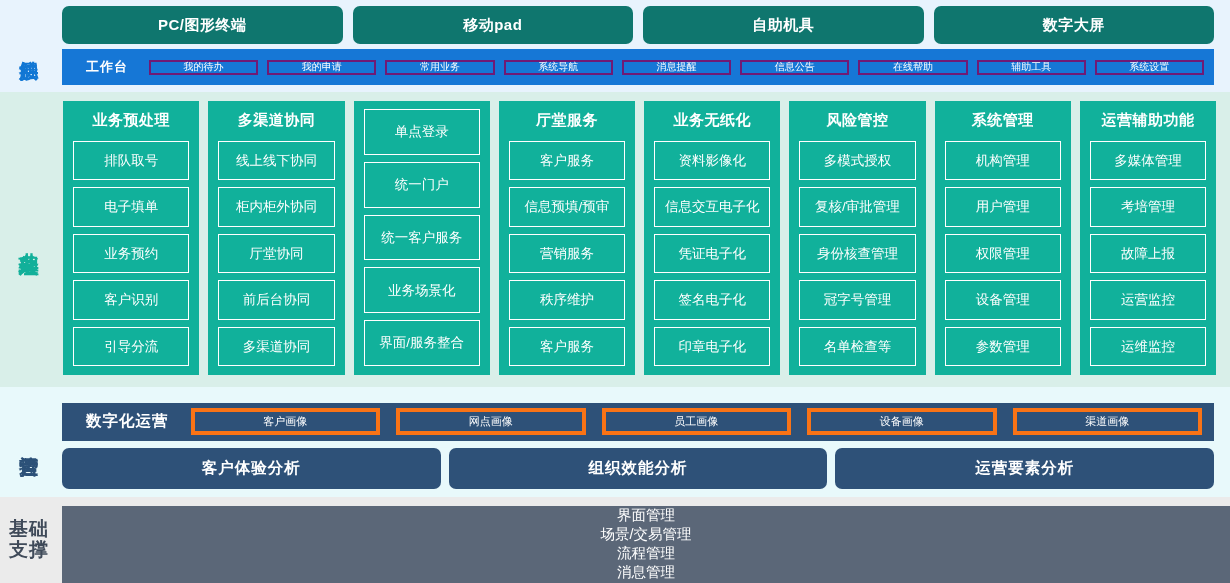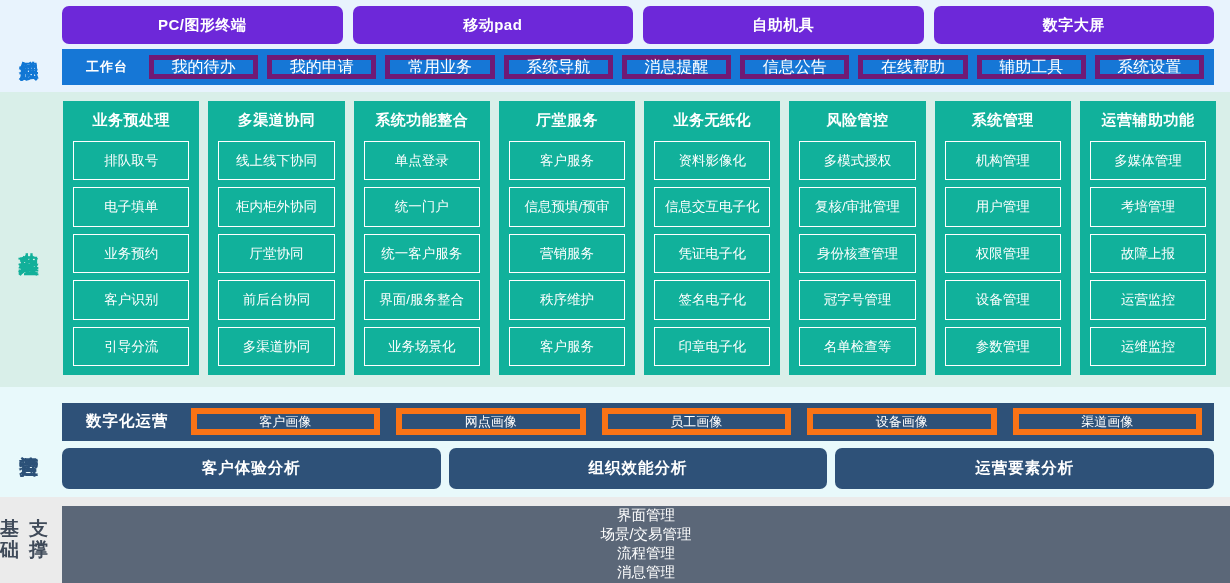--- a/index.html
+++ b/index.html
@@ -22,38 +22,38 @@
   }
   .layer-body { flex: 1 1 auto; display: flex; flex-direction: column; }
 
   
   .layer-contact { height: 92px; background: #e8f3fd; }
   .layer-contact .layer-label { background: #e8f3fd; color: #1277d4; }
   .layer-contact .layer-body { padding: 6px 16px 7px 4px; gap: 5px; }
 
   .terminal-row { display: flex; gap: 10px; height: 38px; }
   .terminal-chip {
-    flex: 1 1 0; background: #6d28d9; color: #ffffff;
+    flex: 1 1 0; background: #0f766e; color: #ffffff;
     border-radius: 7px;
     display: flex; align-items: center; justify-content: center;
     font-size: 15px; font-weight: bold; letter-spacing: .5px;
   }
 
   .nav-bar {
     height: 36px; background: #1677d6;
     display: flex; align-items: center; gap: 9px;
     padding: 0 10px;
   }
   .nav-bar .nav-title {
     color: #ffffff; font-size: 13px; font-weight: bold;
     padding: 0 12px 0 14px; white-space: nowrap; letter-spacing: 1px;
   }
   .nav-chip {
-    flex: 1 1 0; height: 24px; border: 5px solid #701a75;
-    color: #ffffff; font-size: 16px;
+    flex: 1 1 0; height: 15px; border: 2px solid #701a75;
+    color: #ffffff; font-size: 10px;
     display: flex; align-items: center; justify-content: center;
     white-space: nowrap;
   }
 
   
   .layer-business { height: 295px; background: #d9efe9; }
   .layer-business .layer-label { background: #d9efe9; color: #12b09a; font-size: 20px; }
   .layer-business .layer-body {
     padding: 9px 14px 12px 5px;
     display: flex; flex-direction: row; gap: 9px;
@@ -83,39 +83,39 @@
   .ops-portrait-bar {
     height: 38px; background: #2e5178;
     display: flex; align-items: center; gap: 16px;
     padding: 0 12px 0 10px;
   }
   .ops-portrait-bar .ops-title {
     color: #ffffff; font-size: 15.5px; font-weight: bold;
     white-space: nowrap; padding: 0 6px 0 14px; letter-spacing: 1px;
   }
   .ops-chip {
-    flex: 1 1 0; height: 27px; border: 6px solid #f97316;
-    color: #ffffff; font-size: 13px;
+    flex: 1 1 0; height: 27px; border: 4px solid #f97316;
+    color: #ffffff; font-size: 11px;
     display: flex; align-items: center; justify-content: center;
     white-space: nowrap;
   }
   .ops-analysis-row { display: flex; gap: 8px; height: 42px; }
   .ops-analysis-chip {
     flex: 1 1 0; background: #2e5178; color: #ffffff;
     border-radius: 7px;
     display: flex; align-items: center; justify-content: center;
     font-size: 15.5px; font-weight: bold; letter-spacing: 1px;
   }
 
   
   .layer-base { height: 86px; background: #ebebeb; }
   .layer-base .layer-label {
     background: #ebebeb; color: #3f4a59; font-size: 19px;
     writing-mode: horizontal-tb; text-orientation: unset;
-    flex-direction: row; line-height: 1.1;
+    flex-direction: column; line-height: 1.1;
   }
   .layer-base .layer-body {
     padding: 9px 0 12px 4px;
     display: flex; flex-direction: column; gap: 0;
   }
   .base-chip {
     flex: 1 1 0; background: #5b6778; color: #ffffff;
     display: flex; align-items: center; justify-content: center;
     font-size: 14.5px; white-space: nowrap;
   }
@@ -168,26 +168,25 @@
       <div class="biz-col">
         <div class="biz-col-title">多渠道协同</div>
         <div class="biz-item">线上线下协同</div>
         <div class="biz-item">柜内柜外协同</div>
         <div class="biz-item">厅堂协同</div>
         <div class="biz-item">前后台协同</div>
         <div class="biz-item">多渠道协同</div>
       </div>
 
       <div class="biz-col">
-        <div class="biz-col-title">系统功能整合</div>
         <div class="biz-item">单点登录</div>
         <div class="biz-item">统一门户</div>
         <div class="biz-item">统一客户服务</div>
+        <div class="biz-item">业务场景化</div>
         <div class="biz-item">界面/服务整合</div>
-        <div class="biz-item">业务场景化</div>
       </div>
 
       <div class="biz-col">
         <div class="biz-col-title">厅堂服务</div>
         <div class="biz-item">客户服务</div>
         <div class="biz-item">信息预填/预审</div>
         <div class="biz-item">营销服务</div>
         <div class="biz-item">秩序维护</div>
         <div class="biz-item">客户服务</div>
       </div>

